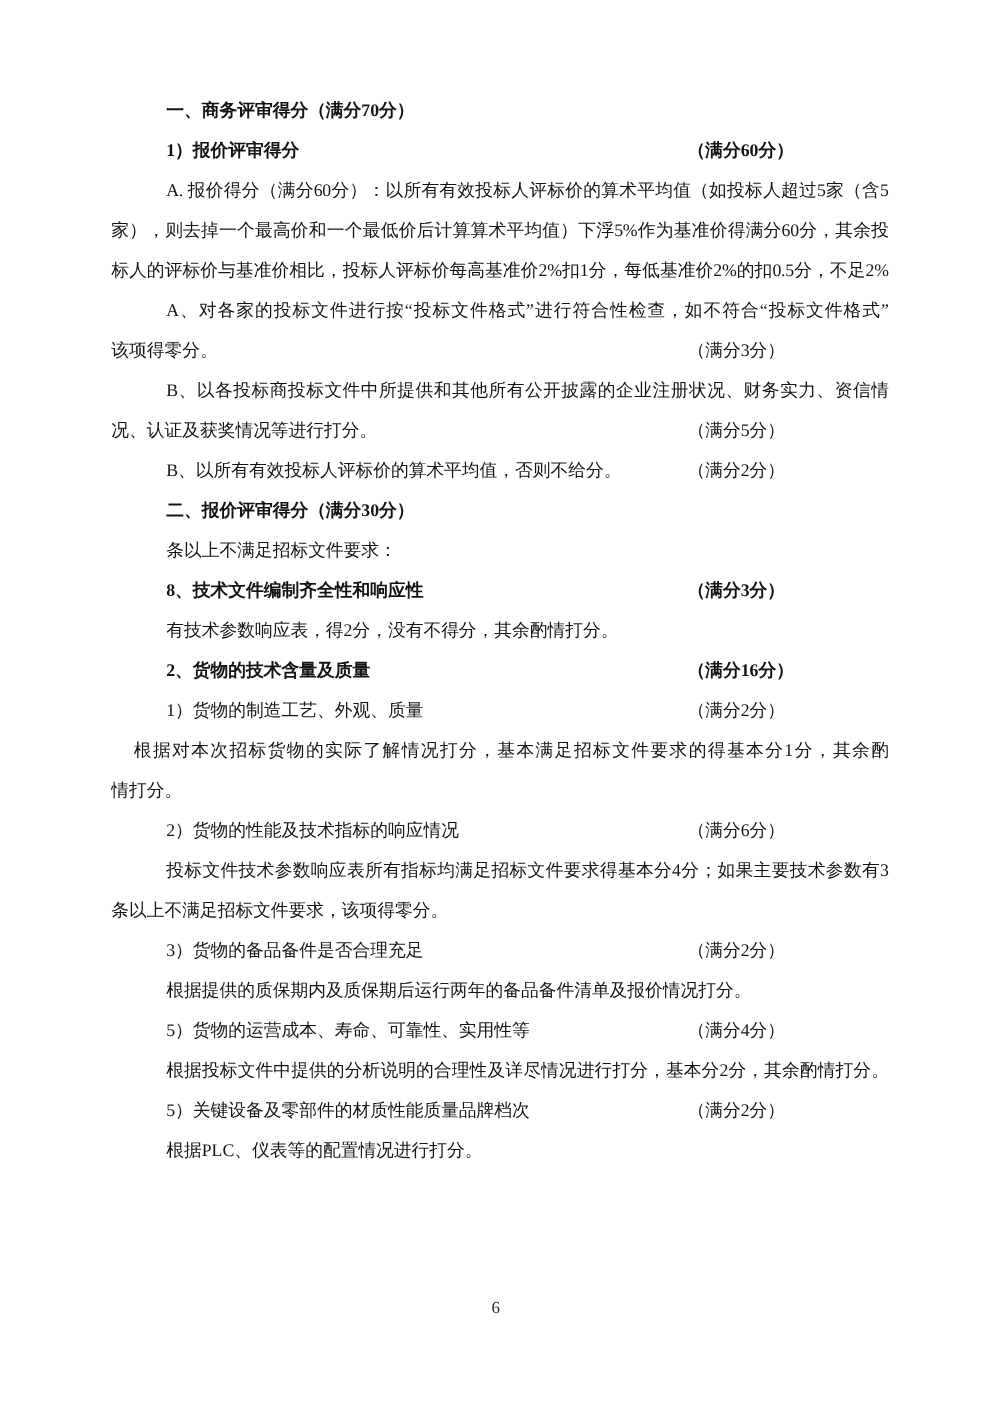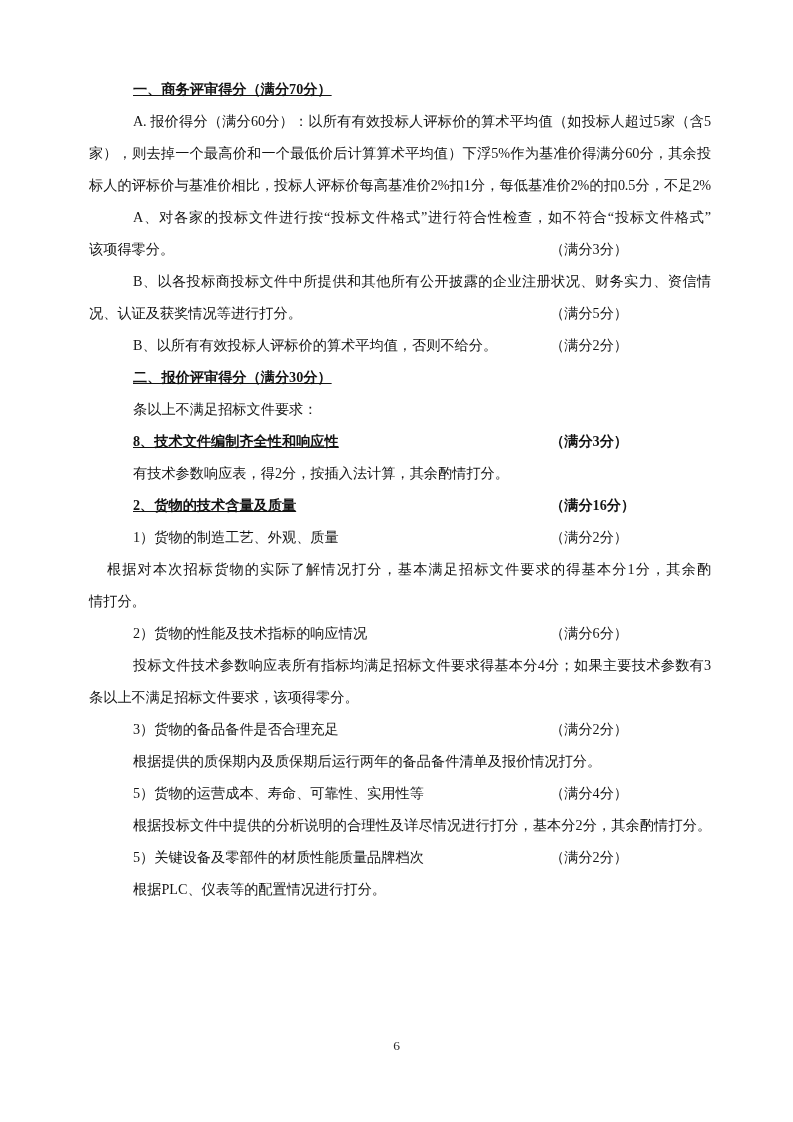--- a/index.html
+++ b/index.html
@@ -24,21 +24,21 @@
     left: 89px; top: 73px;
     width: 622px;
   }
   .row {
     position: relative;
     height: 32px;
     line-height: 32px;
     font-size: 14.2px;
     white-space: nowrap;
   }
-  .row.b { font-weight: 700; text-decoration: underline; }
+  .row.b { font-weight: 700; }
   .row.ind { text-indent: 44px; }
   .row.ind-sm { text-indent: 18px; }
   .row.fill {
     white-space: normal;
     text-align: justify;
     text-align-last: justify;
     letter-spacing: -0.15px;
     height: 32px;
     overflow: hidden;
   }
@@ -59,32 +59,33 @@
     line-height: 20px;
     color: #2a2a2a;
   }
 </style>
 </head>
 <body>
 
 <div class="page">
   <div class="content">
       <div class="row b ind"><span>一、商务评审得分（满分70分）</span></div>
+      <div class="row b ind"><span>1）报价评审得分</span><span class="score">（满分60分）</span></div>
       <div class="row fill ind"><span>A. 报价得分（满分60分）：以所有有效投标人评标价的算术平均值（如投标人超过5家（含5</span></div>
       <div class="row fill"><span>家），则去掉一个最高价和一个最低价后计算算术平均值）下浮5%作为基准价得满分60分，其余投</span></div>
       <div class="row fill"><span>标人的评标价与基准价相比，投标人评标价每高基准价2%扣1分，每低基准价2%的扣0.5分，不足2%</span></div>
       <div class="row fill ind"><span>A、对各家的投标文件进行按“投标文件格式”进行符合性检查，如不符合“投标文件格式”</span></div>
       <div class="row"><span>该项得零分。</span><span class="score">（满分3分）</span></div>
       <div class="row fill ind"><span>B、以各投标商投标文件中所提供和其他所有公开披露的企业注册状况、财务实力、资信情</span></div>
       <div class="row"><span>况、认证及获奖情况等进行打分。</span><span class="score">（满分5分）</span></div>
       <div class="row ind"><span>B、以所有有效投标人评标价的算术平均值，否则不给分。</span><span class="score">（满分2分）</span></div>
       <div class="row b ind"><span>二、报价评审得分（满分30分）</span></div>
       <div class="row ind"><span>条以上不满足招标文件要求：</span></div>
       <div class="row b ind"><span>8、技术文件编制齐全性和响应性</span><span class="score">（满分3分）</span></div>
-      <div class="row ind"><span>有技术参数响应表，得2分，按插入法计算，其余酌情打分。</span></div>
+      <div class="row ind"><span>有技术参数响应表，得2分，没有不得分，其余酌情打分。</span></div>
       <div class="row b ind"><span>2、货物的技术含量及质量</span><span class="score">（满分16分）</span></div>
       <div class="row ind"><span>1）货物的制造工艺、外观、质量</span><span class="score">（满分2分）</span></div>
       <div class="row fill ind-sm"><span>根据对本次招标货物的实际了解情况打分，基本满足招标文件要求的得基本分1分，其余酌</span></div>
       <div class="row"><span>情打分。</span></div>
       <div class="row ind"><span>2）货物的性能及技术指标的响应情况</span><span class="score">（满分6分）</span></div>
       <div class="row fill ind"><span>投标文件技术参数响应表所有指标均满足招标文件要求得基本分4分；如果主要技术参数有3</span></div>
       <div class="row"><span>条以上不满足招标文件要求，该项得零分。</span></div>
       <div class="row ind"><span>3）货物的备品备件是否合理充足</span><span class="score">（满分2分）</span></div>
       <div class="row ind"><span>根据提供的质保期内及质保期后运行两年的备品备件清单及报价情况打分。</span></div>
       <div class="row ind"><span>5）货物的运营成本、寿命、可靠性、实用性等</span><span class="score">（满分4分）</span></div>

